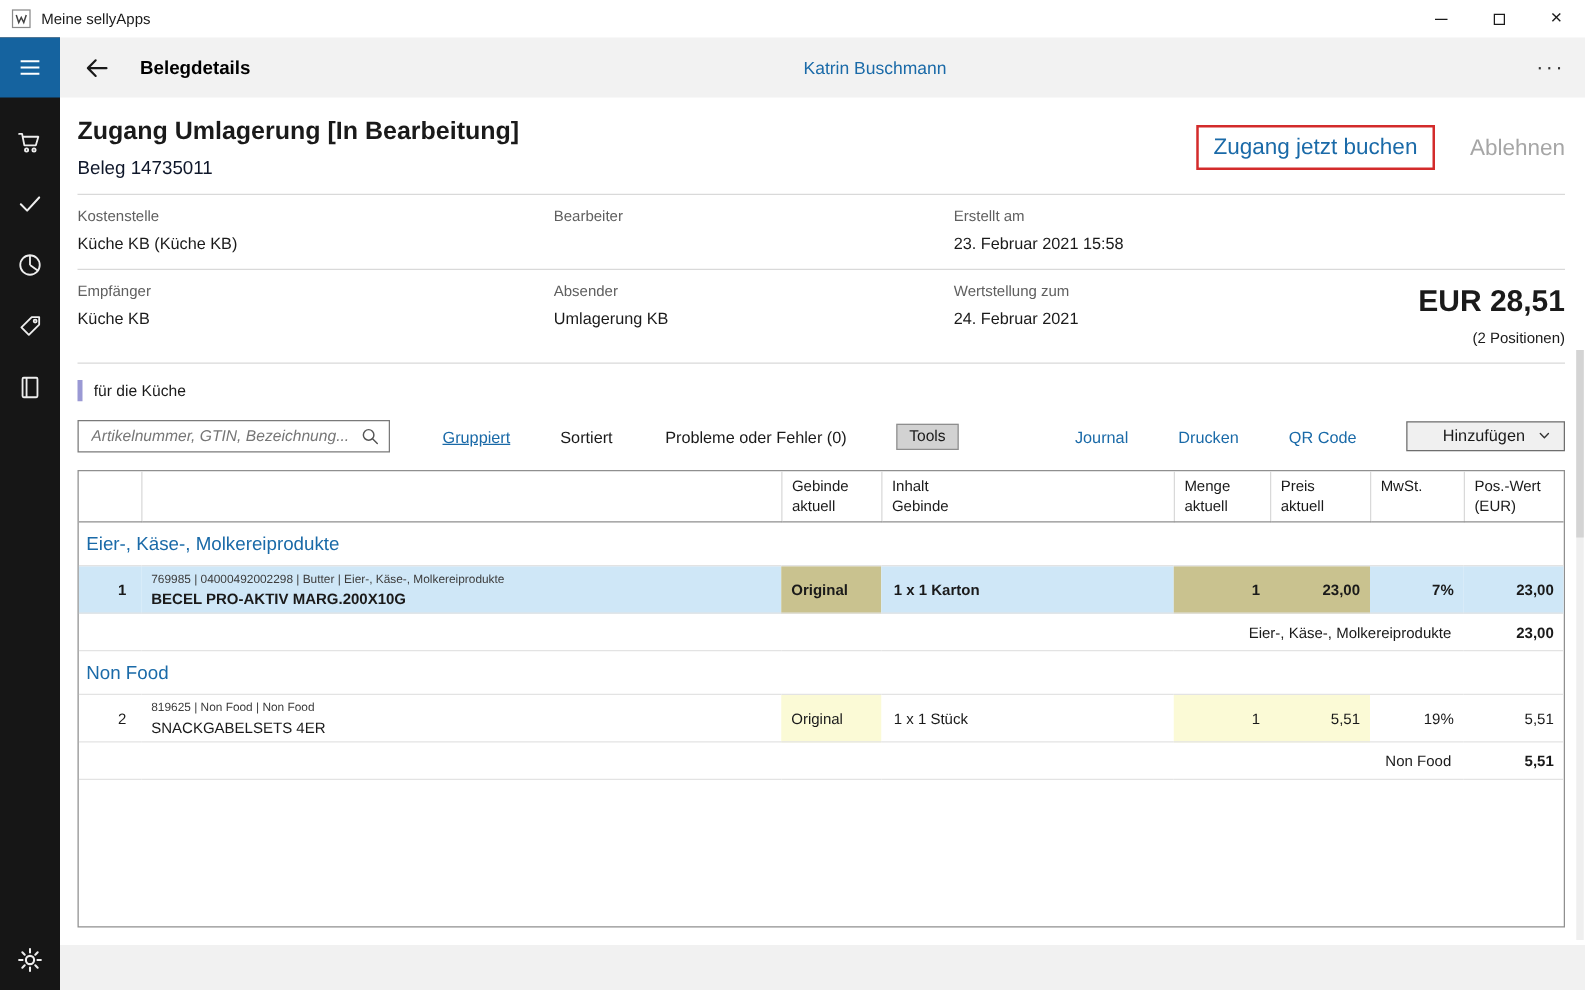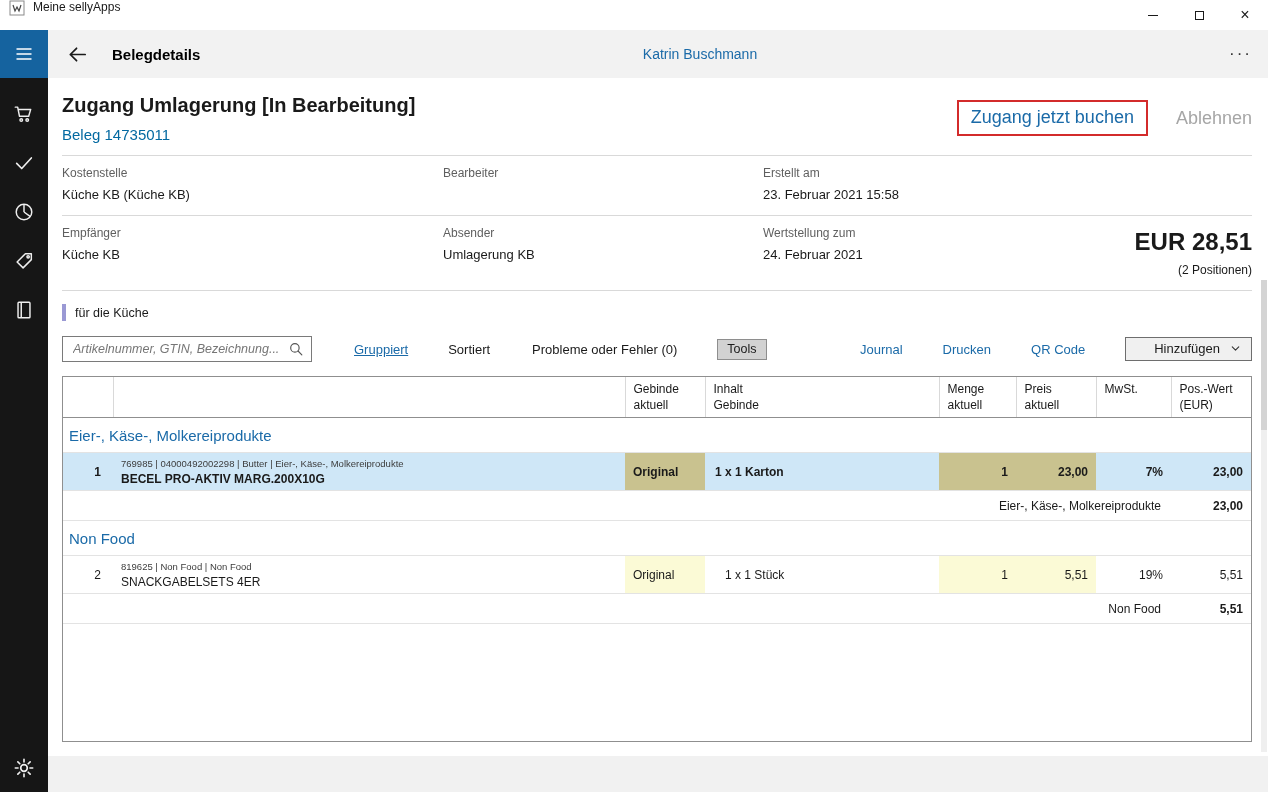--- a/index.html
+++ b/index.html
@@ -3,21 +3,21 @@
 <meta charset="utf-8">
 <style>
   * { box-sizing: border-box; }
   html,body { margin:0; padding:0; }
   body { font-family:"Liberation Sans", sans-serif; background:#505050; }
 
   .window { width:1268px; height:792px; background:#fff; position:relative;
             outline:1px solid #9a9a9a; overflow:hidden; }
 
   
-  .titlebar { height:30px; background:#fff; display:flex; align-items:flex-start; }
+  .titlebar { height:30px; background:#fff; display:flex; align-items:center; }
   .app-logo { width:16px; height:16px; margin:0 8px 0 9px; flex:0 0 auto; }
   .win-title { font-size:12px; color:#1a1a1a; }
   .win-controls { margin-left:auto; display:flex; height:30px; }
   .win-btn { width:46px; height:30px; display:flex; align-items:center; justify-content:center; color:#1a1a1a; }
   .min-shape { width:10px; height:1px; background:#1a1a1a; }
   .max-shape { width:9px; height:9px; border:1px solid #1a1a1a; }
   .close-glyph { font-size:16px; line-height:1; }
 
   
   .appbody { display:flex; height:762px; }
@@ -39,21 +39,21 @@
   .appbar-title { font-size:15px; font-weight:bold; color:#000000; margin-left:22px; }
   .appbar-user { position:absolute; left:652px; transform:translateX(-50%);
                  color:var(--link,#1a6aa8); font-size:14px; }
   .appbar-more { margin-left:auto; font-size:17px; color:#333; letter-spacing:2px; cursor:pointer; }
 
   
   .content { flex:1; padding:14px 16px 0 14px; position:relative; }
 
   .doc-header { display:flex; justify-content:space-between; align-items:flex-start; }
   .doc-title { font-size:20px; font-weight:bold; color:#1a1a1a; margin:2px 0 9px; }
-  .doc-subtitle { font-size:15px; color:#0369a1; }
+  .doc-subtitle { font-size:15px; color:#0f172a; }
   .doc-actions { display:flex; align-items:center; gap:28px; margin-top:8px; }
   .primary-action { color:var(--link,#1a6aa8); font-size:18px;
                     border:2px solid var(--highlight-red,#d32b2b);
                     padding:5px 12px 6px; cursor:pointer; white-space:nowrap; }
   .secondary-action { color:#a6a6a6; font-size:18px; cursor:pointer; }
 
   .hrule { border-top:1px solid #d9d9d9; margin-top:12px; }
 
   .meta-row { display:grid; grid-template-columns:381px 320px 1fr auto; padding:10px 0 13px; }
   .meta-label { font-size:12px; color:#5f5f5f; margin-bottom:7px; }
@@ -377,21 +377,21 @@
               <tr class="group-row">
                 <td colspan="8">Non Food</td>
               </tr>
               <tr class="item-row normal">
                 <td class="pos-cell">2</td>
                 <td>
                   <div class="art-meta">819625 | Non Food | Non Food</div>
                   <div class="art-name">SNACKGABELSETS 4ER</div>
                 </td>
                 <td class="cell-tint">Original</td>
-                <td style="padding-left:20px">1 x 1 Stück</td>
+                <td style="padding-left:10px">1 x 1 Stück</td>
                 <td class="cell-tint num">1</td>
                 <td class="cell-tint num">5,51</td>
                 <td class="num">19%</td>
                 <td class="num">5,51</td>
               </tr>
               <tr class="subtotal-row">
                 <td colspan="7" class="subtotal-label">Non Food</td>
                 <td class="subtotal-value">5,51</td>
               </tr>
               <tr class="filler-row">

